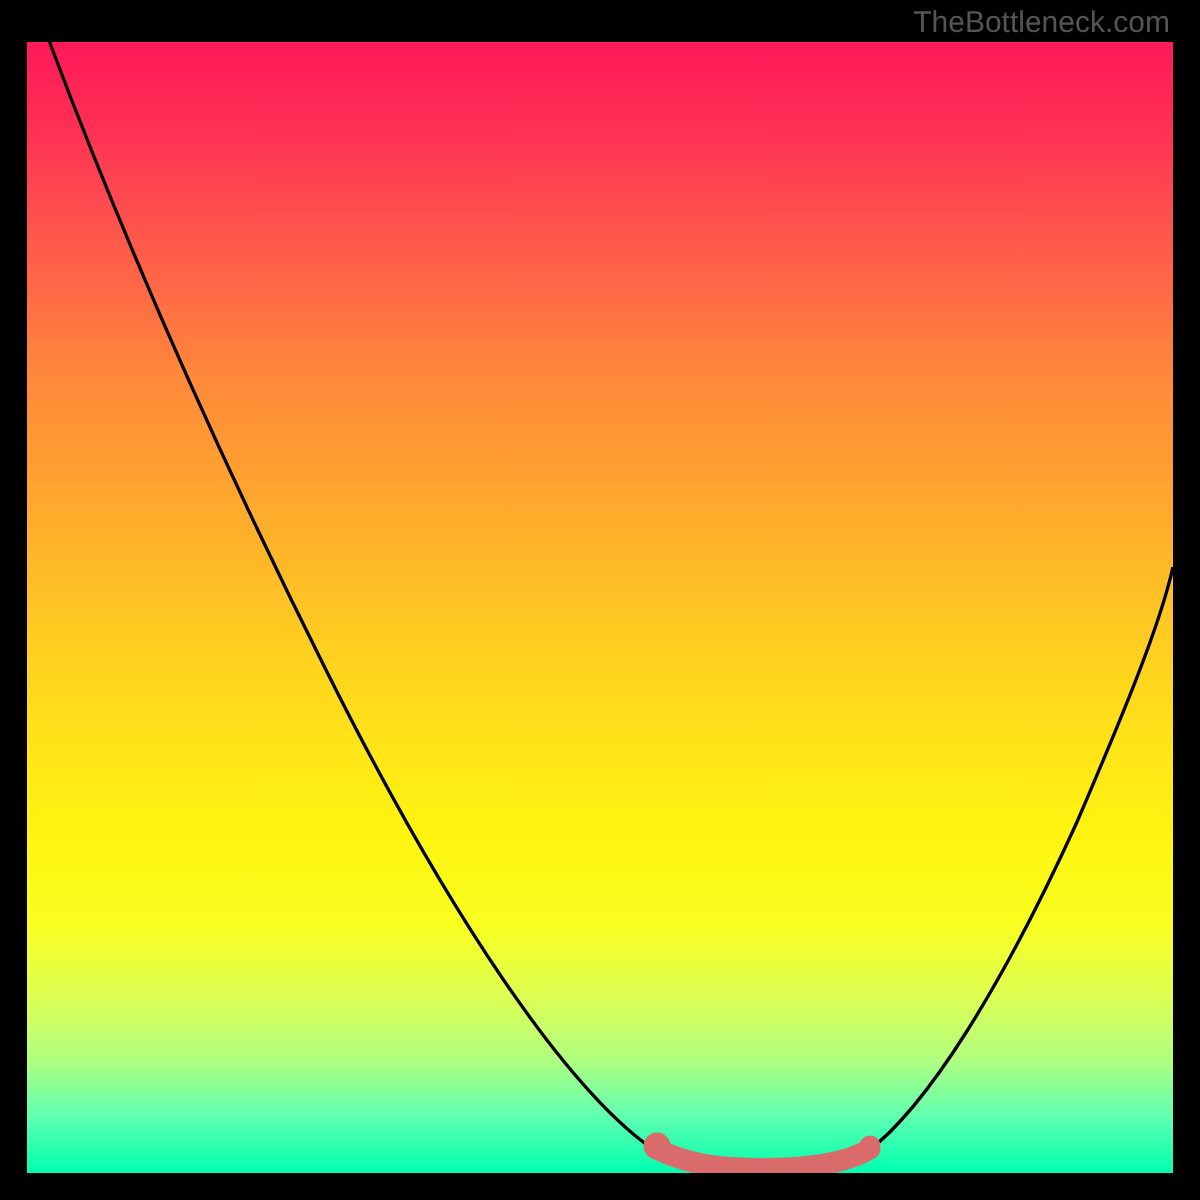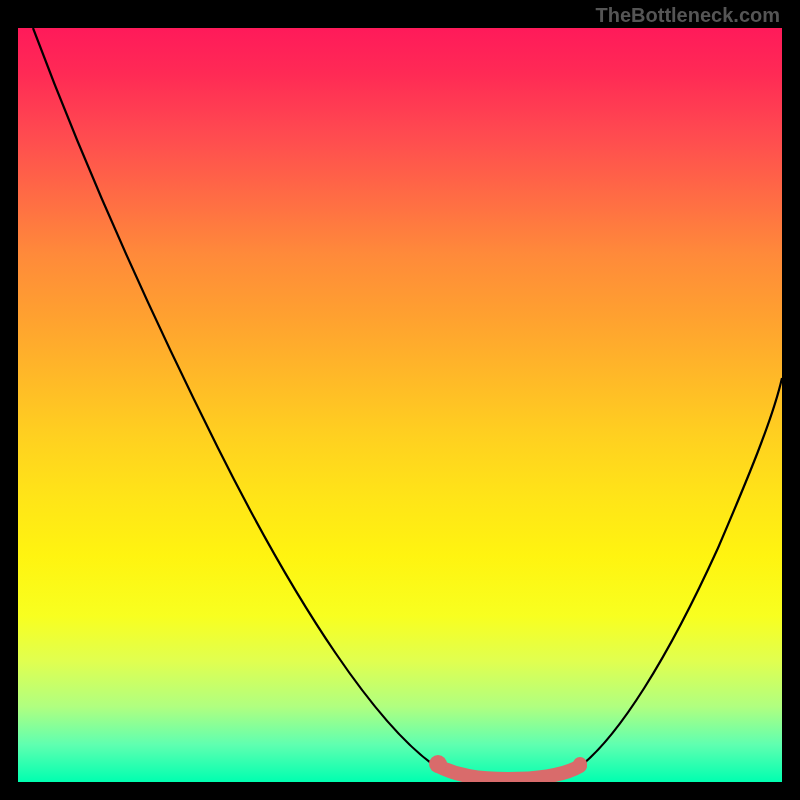--- a/index.html
+++ b/index.html
@@ -10,21 +10,21 @@
     font-family: Arial, sans-serif;
     position: relative;
     overflow: hidden;
   }
   .watermark {
     position: absolute;
     top: 4px;
     right: 20px;
     color: #555;
     font-size: 20px;
-    font-weight: 700;
+    font-weight: 400;
     z-index: 10;
   }
   .plot-area {
     position: absolute;
     left: 18px;
     top: 28px;
     width: 764px;
     height: 754px;
     overflow: hidden;
   }

